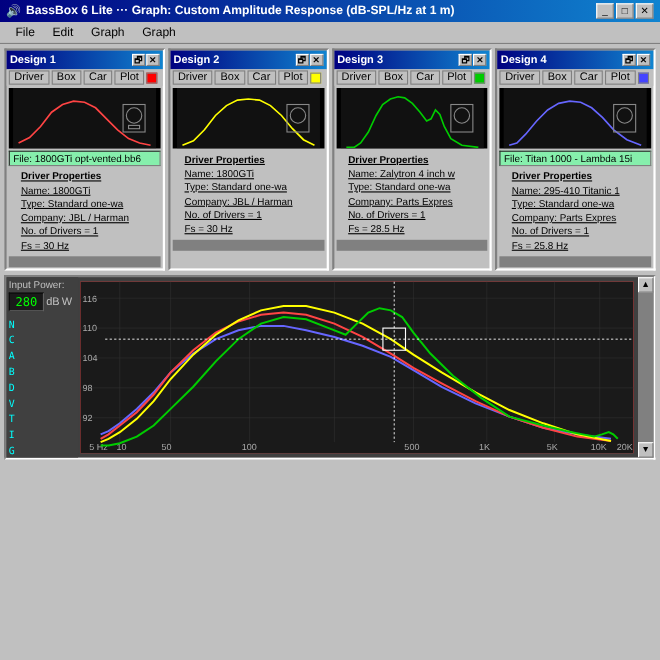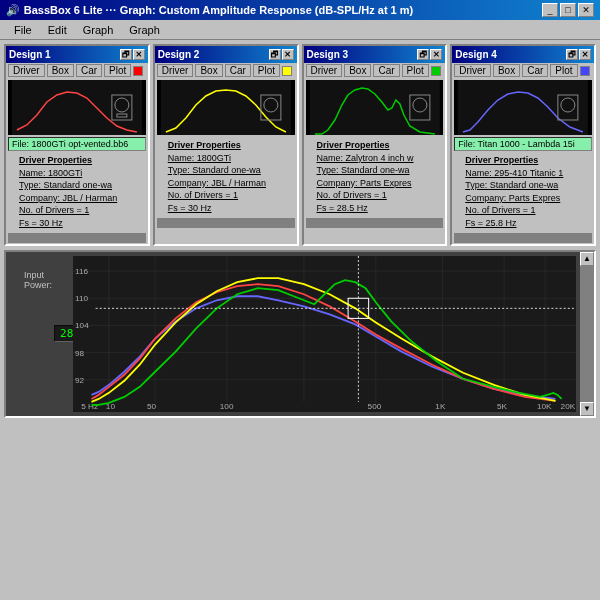--- a/index.html
+++ b/index.html
@@ -173,23 +173,23 @@
       display: flex;
       background: #404040;
       border: 2px solid;
       border-color: #808080 #fff #fff #808080;
       height: 168px;
     }
 
     .left-controls {
       width: 65px;
       background: #404040;
-      padding: 18px;
-      display: flex;
-      flex-direction: row;
+      padding: 2px;
+      display: flex;
+      flex-direction: column;
       gap: 2px;
     }
 
     .input-power-label {
       color: #c0c0c0;
       font-size: 9px;
     }
     .power-row {
       display: flex;
       align-items: center;
@@ -200,21 +200,21 @@
       color: #00ff00;
       padding: 1px 3px;
       font-size: 11px;
       font-family: monospace;
       border: 1px inset #606060;
       width: 32px;
       text-align: center;
     }
     .power-unit {
       color: #c0c0c0;
-      font-size: 13px;
+      font-size: 10px;
     }
 
     .letters-col {
       display: flex;
       flex-direction: column;
       color: #00ffff;
       font-size: 9px;
       font-family: monospace;
       line-height: 1.6;
       margin-top: 2px;

